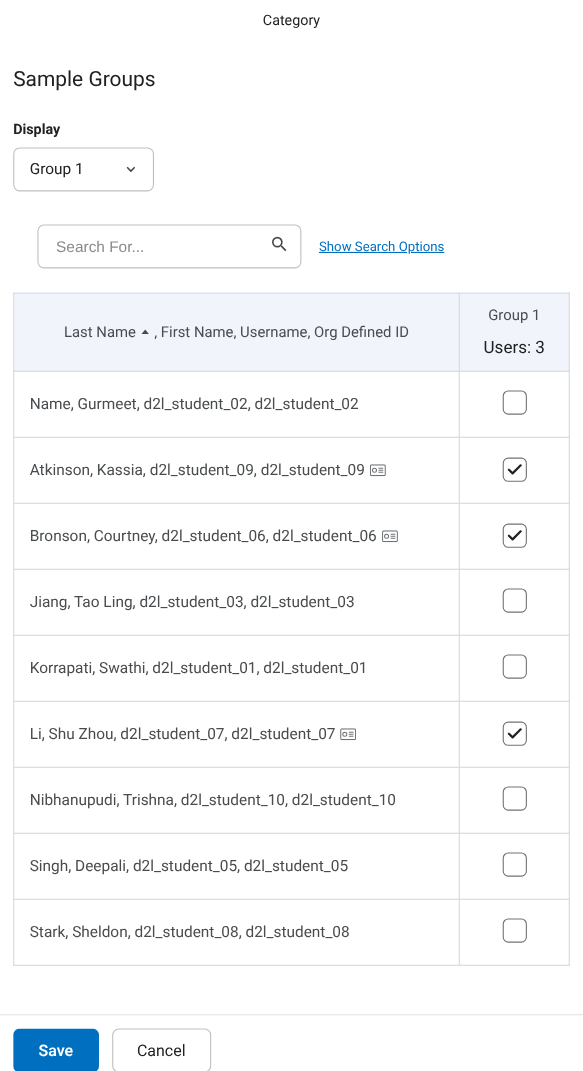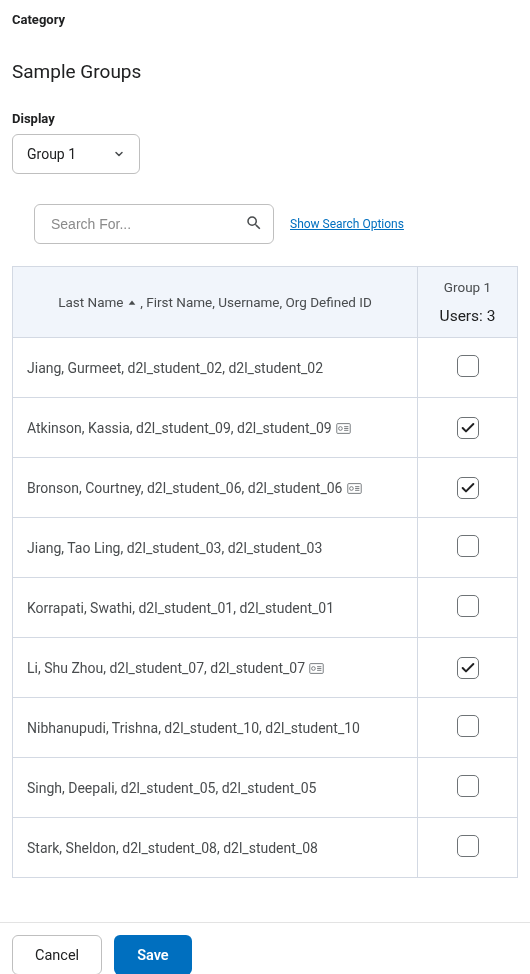--- a/index.html
+++ b/index.html
@@ -9,23 +9,24 @@
     font-size: 14px;
     color: #202122;
     background: #fff;
     width: 530px;
   }
   .page {
     padding: 12px 12px 0 12px;
     min-height: 922px;
   }
   .category-label {
-    font-weight: 700;
+    font-weight: 400;
     font-size: 13px;
     margin-bottom: 6px;
+    text-align: center;
   }
   .category-value {
     font-size: 19px;
     font-weight: 400;
     margin-bottom: 28px;
     margin-top: 33px;
   }
   .display-label {
     font-weight: 700;
     font-size: 13px;
@@ -204,21 +205,21 @@
             </span><span> , First Name, Username, Org Defined ID</span>
         </th>
         <th class="col-group">
           <div>Group 1</div>
           <div class="grp-users">Users: 3</div>
         </th>
       </tr>
     </thead>
     <tbody id="tbody">
         <tr>
-          <td class="name-cell"><span>Jiang, Gurmeet, d2l_student_02, d2l_student_02</span></td>
+          <td class="name-cell"><span>Name, Gurmeet, d2l_student_02, d2l_student_02</span></td>
           <td class="check-cell"><span class="checkbox"></span></td>
         </tr>
         <tr>
           <td class="name-cell"><span>Atkinson, Kassia, d2l_student_09, d2l_student_09</span><span class="alias-icon">
               <svg width="15" height="11" viewBox="0 0 24 18" fill="none" stroke="#6e7376" stroke-width="1.5">
                 <rect x="1" y="1" width="22" height="16" rx="1.5"></rect>
                 <circle cx="7" cy="9" r="3"></circle>
                 <line x1="13" y1="6" x2="20" y2="6"></line>
                 <line x1="13" y1="9" x2="20" y2="9"></line>
                 <line x1="13" y1="12" x2="20" y2="12"></line>
@@ -280,15 +281,15 @@
         </tr>
         <tr>
           <td class="name-cell"><span>Stark, Sheldon, d2l_student_08, d2l_student_08</span></td>
           <td class="check-cell"><span class="checkbox"></span></td>
         </tr>
       </tbody>
   </table>
 </div>
 
 <div class="footer">
+  <div class="btn btn-primary">Save</div>
   <div class="btn btn-secondary">Cancel</div>
-  <div class="btn btn-primary">Save</div>
 </div>
 
 </body></html>

